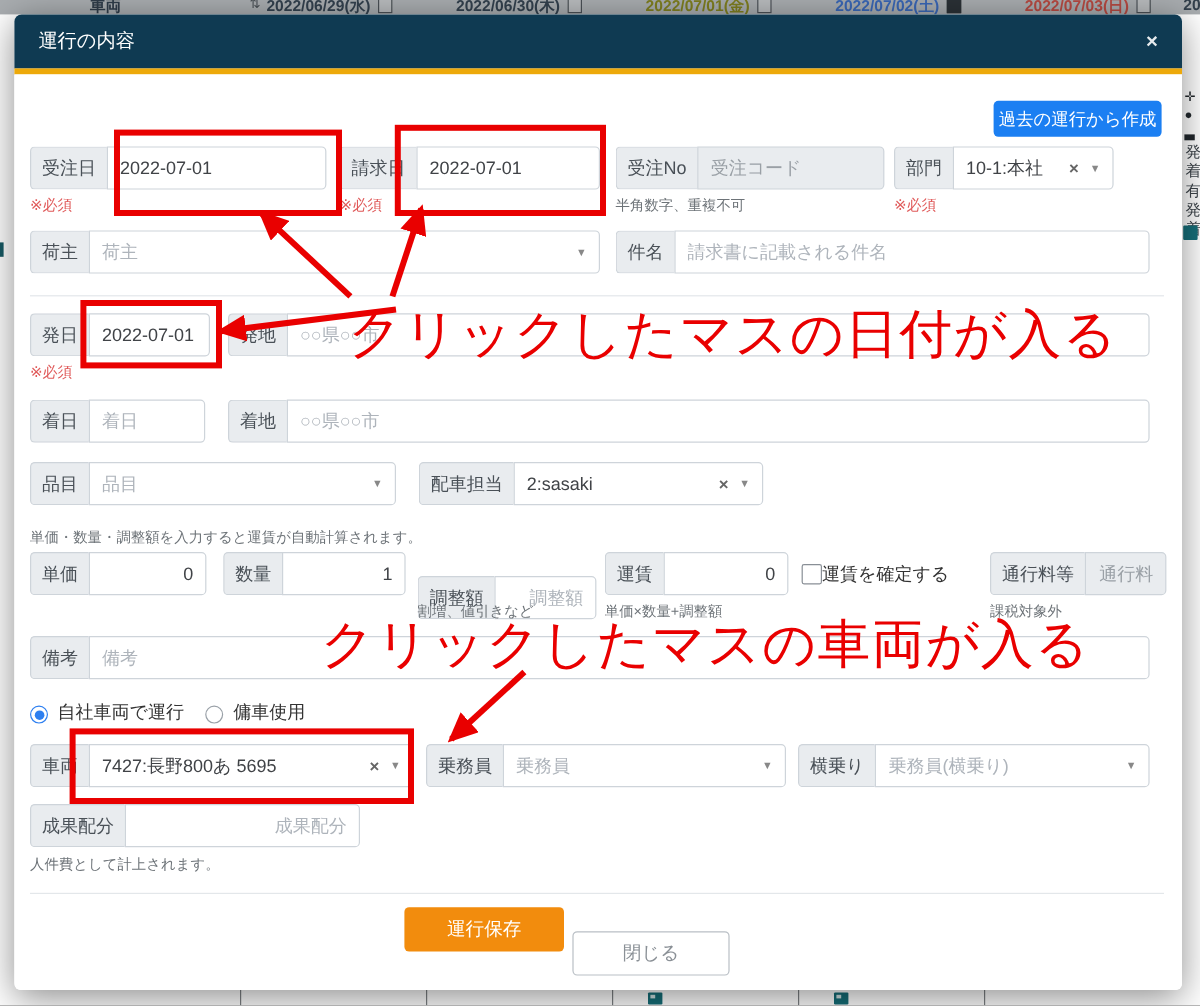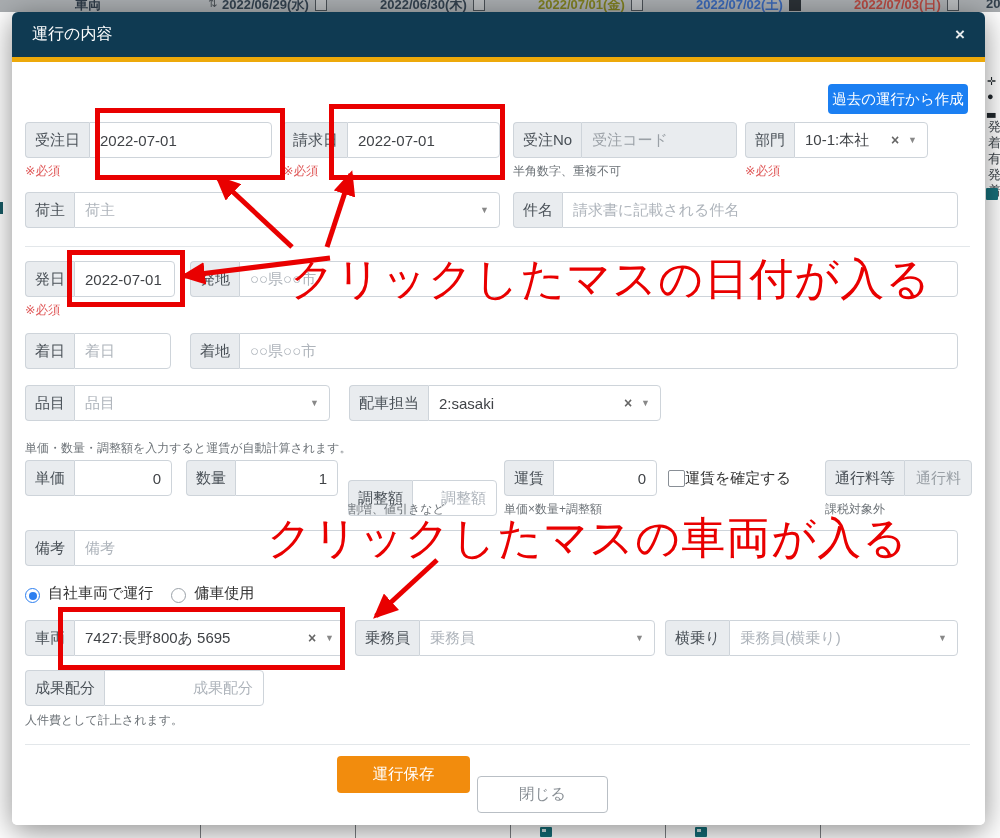--- a/index.html
+++ b/index.html
@@ -196,21 +196,21 @@
 
       <div class="fg" style="left:13px;top:323px;width:305px">
         <span class="fgl">品目</span>
         <span class="fgi">
           <span class="val ph">品目</span>
           <span class="tools">
               <span class="ci">▼</span>
             </span>
         </span>
       </div>
-      <div class="fg" style="left:337px;top:323px;width:312px">
+      <div class="fg" style="left:337px;top:323px;width:287px">
         <span class="fgl">配車担当</span>
         <span class="fgi">
           <span class="val">2:sasaki</span>
           <span class="tools">
               <span class="xi">×</span>
               <span class="ci">▼</span>
             </span>
         </span>
       </div>
 
@@ -290,21 +290,21 @@
       <div class="fg" style="left:653px;top:558px;width:293px">
         <span class="fgl">横乗り</span>
         <span class="fgi">
           <span class="val ph">乗務員(横乗り)</span>
           <span class="tools">
               <span class="ci">▼</span>
             </span>
         </span>
       </div>
 
-      <div class="fg" style="left:13px;top:608px;width:239px">
+      <div class="fg" style="left:13px;top:608px;width:275px">
         <span class="fgl">成果配分</span>
         <span class="fgi num">
             <span class="val ph">成果配分</span>
           </span>
       </div>
       <span class="note" style="left:13px;top:650px">人件費として計上されます。</span>
 
       <div class="divider" style="top:682px"></div>
       <div class="btn btn-save" style="left:325px;top:694px;width:133px;height:37px">運行保存</div>
       <div class="btn btn-close" style="left:465px;top:714px;width:131px;height:37px">閉じる</div>

